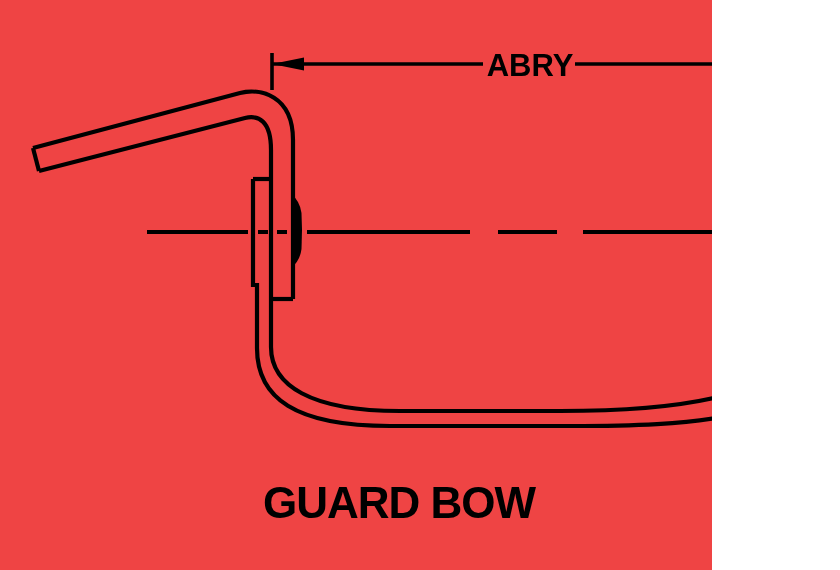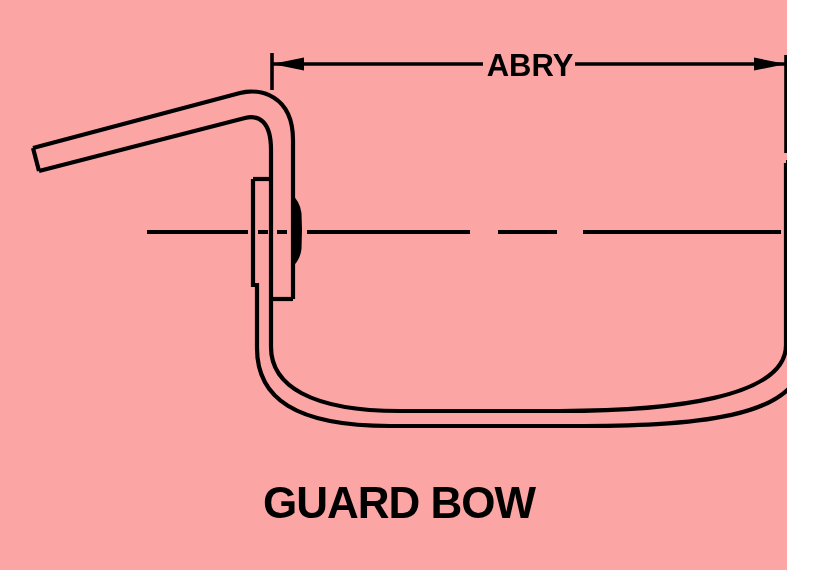--- a/index.html
+++ b/index.html
@@ -2,23 +2,23 @@
 <html><head>
 <meta charset="utf-8">
 <style>
   html, body {
     margin: 0;
     padding: 0;
     background: #ffffff;
   }
   .canvas {
     position: relative;
-    width: 787px;
+    width: 712px;
     height: 570px;
-    background: #fca5a5;
+    background: #ef4444;
     color: #000000;
     font-family: "Liberation Sans", sans-serif;
     overflow: hidden;
   }
   svg { display: block; }
   .outline {
     fill: none;
     stroke: #000000;
     stroke-width: 4.2;
     stroke-linecap: butt;

